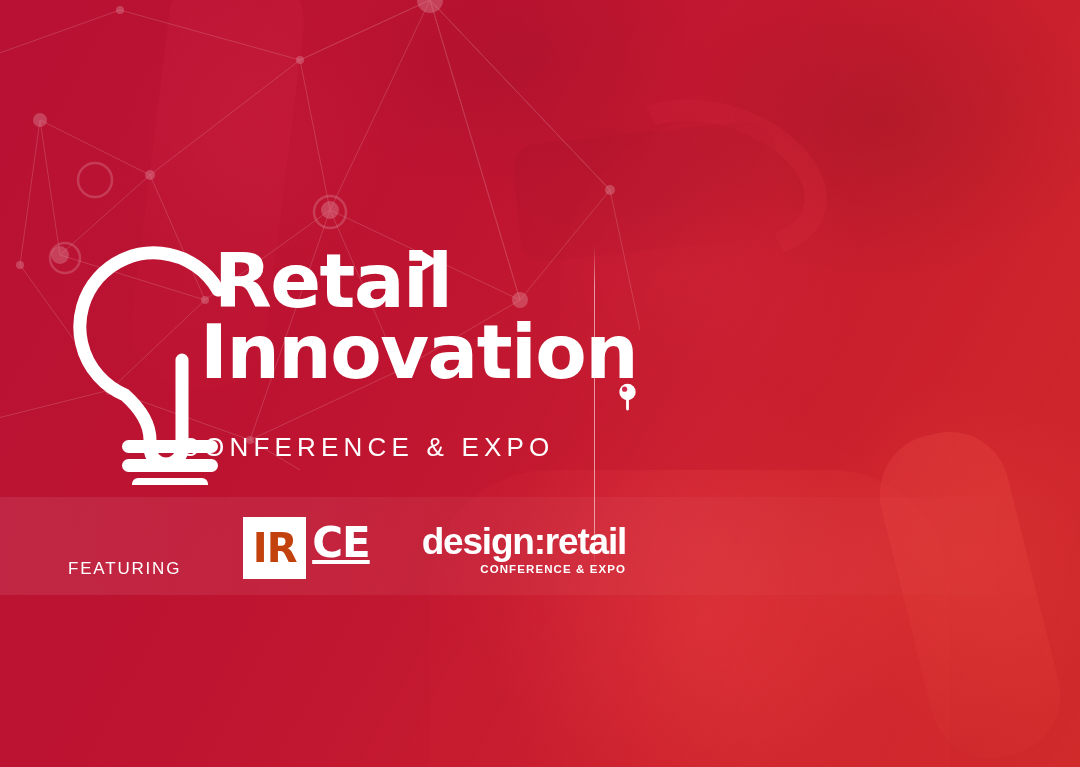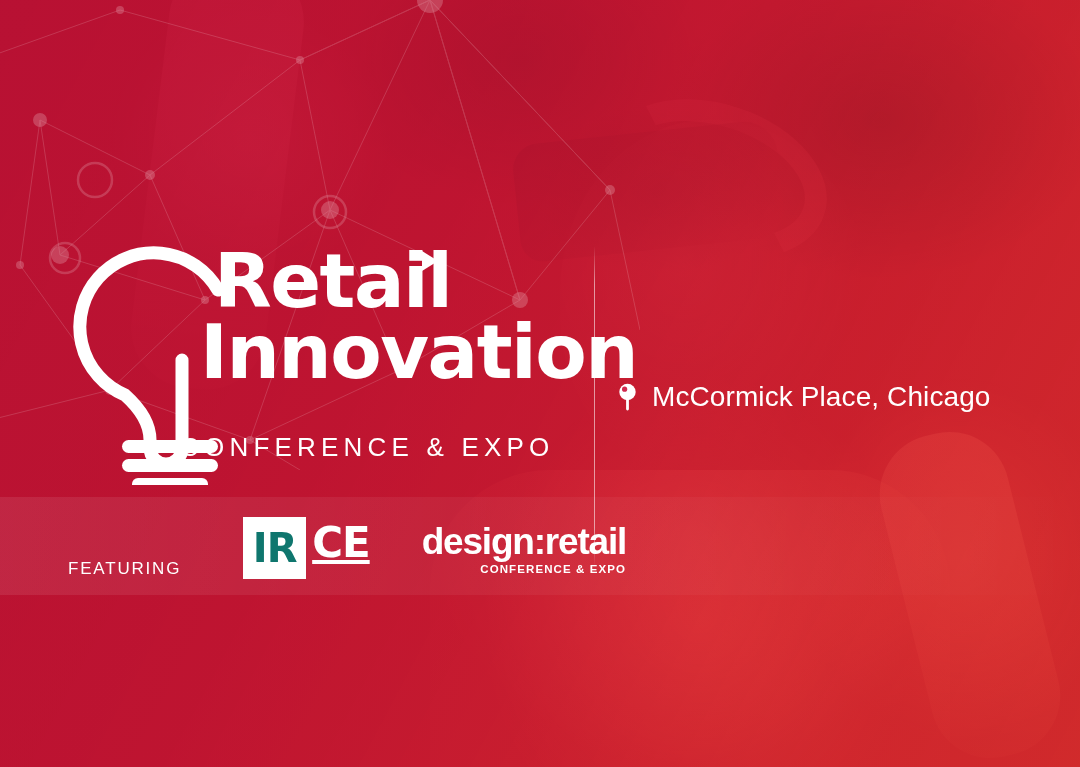--- a/index.html
+++ b/index.html
@@ -247,21 +247,21 @@
     align-items: flex-start;
   }
   .irce-box {
     width: 63px; height: 62px;
     background: #ffffff;
     display: flex;
     align-items: center;
     justify-content: center;
   }
   .irce-ir {
-    color: #0f766e;
+    color: #c2410c;
     font-family: "DejaVu Sans", sans-serif;
     font-weight: bold;
     font-size: 40px;
     letter-spacing: -1px;
     line-height: 1;
   }
   .irce-ce-wrap {
     margin-left: 6px;
     padding-top: 5px;
   }
@@ -393,21 +393,20 @@
 
 
     <div class="info-row row-location">
       <span class="info-icon">
         <svg width="19" height="28" viewBox="0 0 19 28">
           <circle cx="9.5" cy="9" r="8.2" fill="#ffffff"></circle>
           <circle cx="6.6" cy="6.2" r="2.6" fill="#d02a4f"></circle>
           <rect x="8.1" y="14" width="2.8" height="13.4" rx="1.3" fill="#ffffff"></rect>
         </svg>
       </span>
-      <span class="info-text">McCormick Place, Chicago</span>
     </div>
 
   </div>
 
   <div class="featuring">
     <span class="featuring-label">FEATURING</span>
 
     <span class="irce">
       <span class="irce-box">
         <span class="irce-ir">IR</span>

